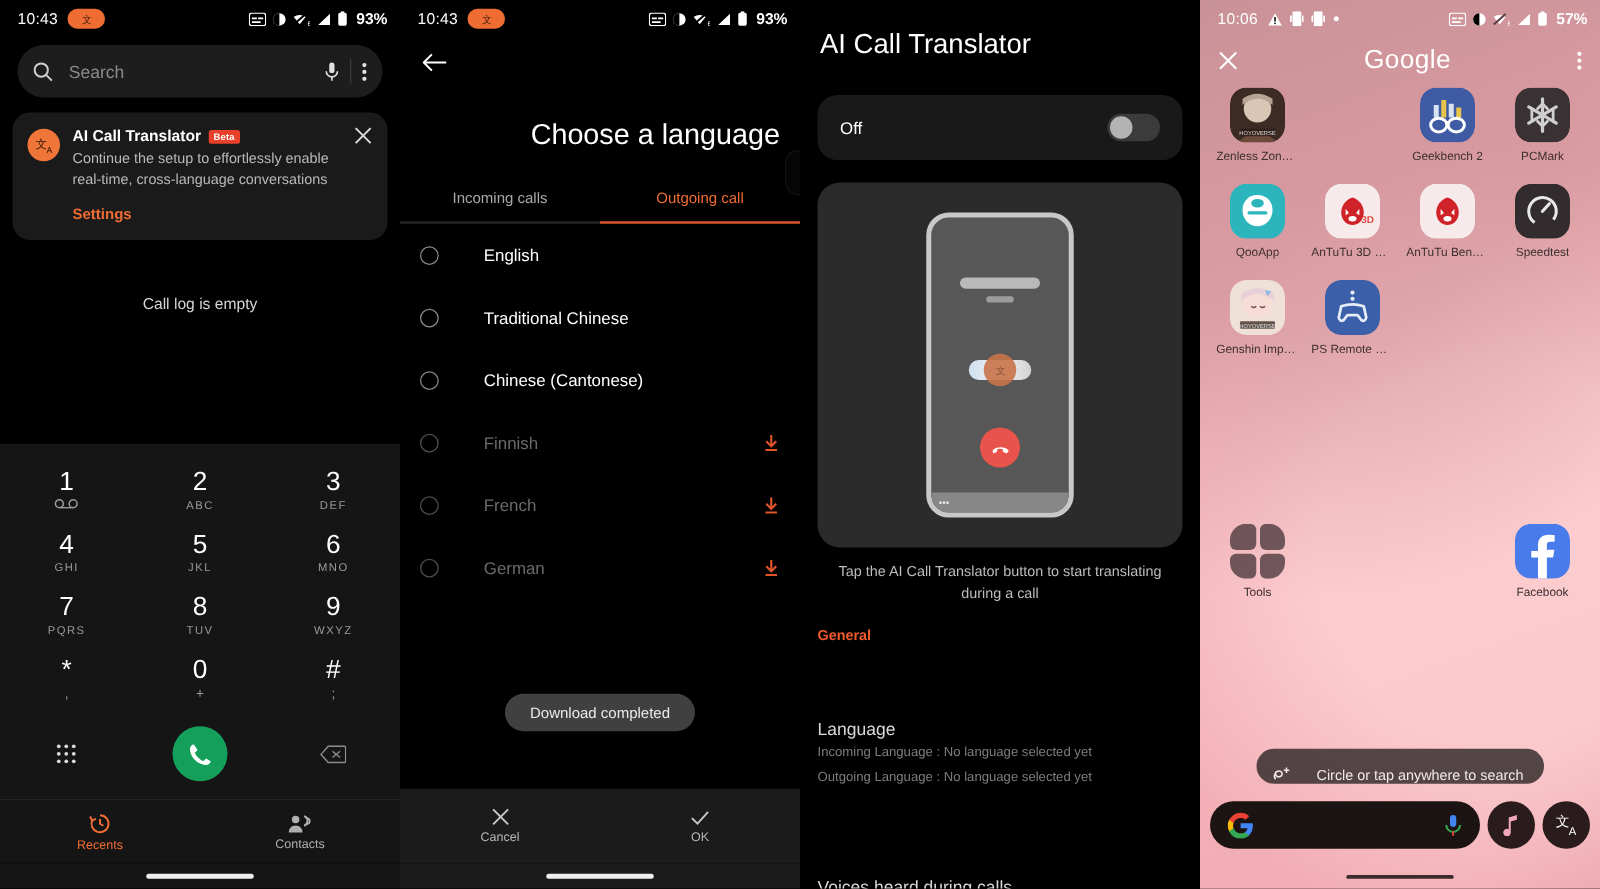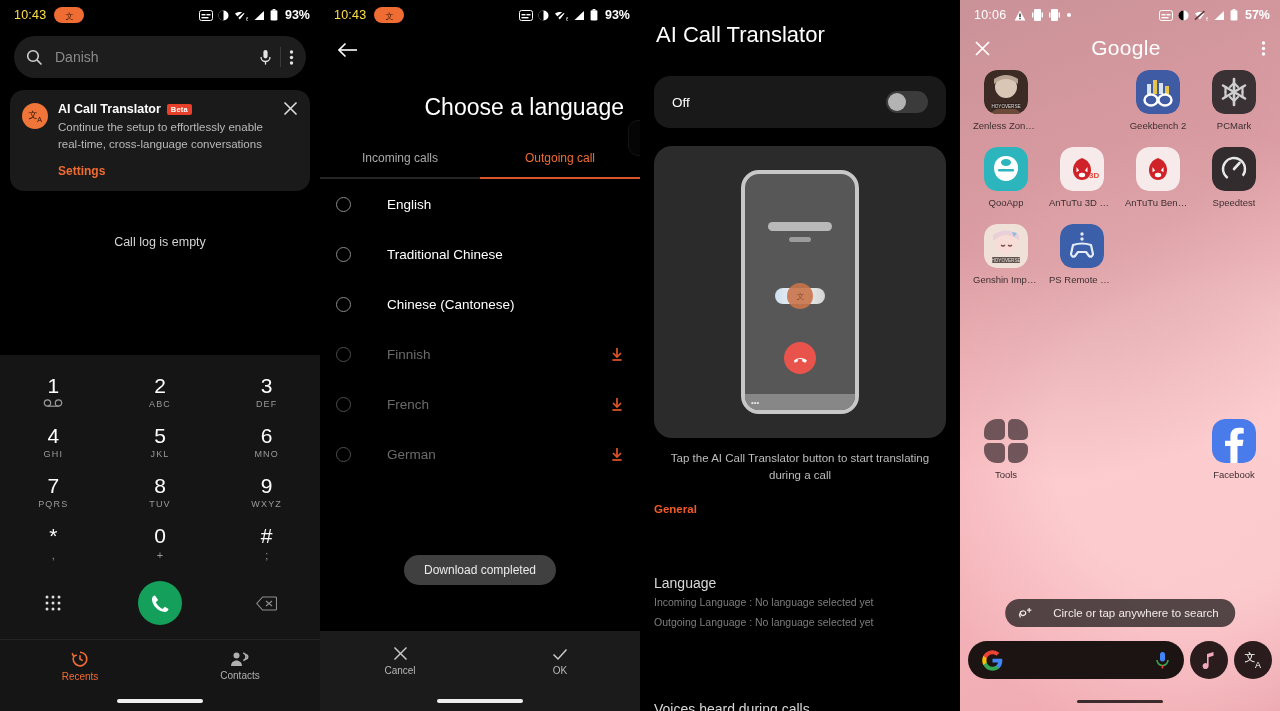--- a/index.html
+++ b/index.html
@@ -10,21 +10,21 @@
     overflow: hidden;
   }
   .screens { display: flex; width: 1280px; height: 711px; }
   .panel { width: 320px; height: 711px; position: relative; overflow: hidden; }
 
   
   .statusbar {
     height: 30px; display: flex; align-items: center;
     padding: 0 10px 0 14px; position: relative; z-index: 5;
   }
-  .sb-time { font-size: 12.5px; color: #fde047; font-weight: 500; letter-spacing: .2px; }
+  .sb-time { font-size: 12.5px; color: #ffffff; font-weight: 500; letter-spacing: .2px; }
   .sb-left-icons { display: flex; align-items: center; gap: 6px; margin-left: 8px; }
   .sb-spacer { flex: 1; }
   .sb-right { display: flex; align-items: center; gap: 5px; }
   .sb-batt-pct { font-size: 12.5px; color: #fff; font-weight: 600; margin-left: 2px; }
   .pill-badge {
     background: #ef6c33; border-radius: 9px; width: 30px; height: 16px;
     display: flex; align-items: center; justify-content: center;
   }
   .pill-badge svg { display: block; }
   svg { display: block; }
@@ -176,21 +176,21 @@
              margin-bottom: 16px; cursor: pointer; }
   .appicon { width: 44px; height: 44px; border-radius: 13px; overflow: hidden;
              display: flex; align-items: center; justify-content: center; position: relative; }
   .applabel { font-size: 9.5px; color: #3d2f31; margin-top: 6px; max-width: 66px;
               text-align: center; white-space: nowrap; overflow: hidden; text-overflow: ellipsis; }
   .row-spacer { height: 118px; }
   .appgrid.bottomrow { padding-top: 0; }
   .circle-search {
     position: absolute; left: 50%; transform: translateX(-50%); bottom: 84px;
     background: rgba(48,40,40,.82); border-radius: 18px; height: 28px;
-    display: flex; align-items: center; gap: 20px; padding: 0 16px 0 12px; white-space: nowrap;
+    display: flex; align-items: flex-end; gap: 20px; padding: 0 16px 0 12px; white-space: nowrap;
   }
   .circle-search .cs-label { font-size: 11.5px; color: #f2eaea; }
   .dock { position: absolute; left: 8px; right: 8px; bottom: 32px;
           display: flex; align-items: center; gap: 6px; }
   .dock-search { flex: 1; height: 38px; border-radius: 19px; background: #1c1413;
                  display: flex; align-items: center; justify-content: space-between; padding: 0 14px; }
   .dock-round { width: 38px; height: 38px; border-radius: 50%; background: #2a1c1c;
                 display: flex; align-items: center; justify-content: center; }
   .p4-gesture { position: absolute; bottom: 8px; left: 0; right: 0;
                 display: flex; align-items: center; justify-content: center; }
@@ -253,21 +253,21 @@
       </span>
     </div>
 
     <div class="search-bar">
       <span>
         <svg width="17" height="17" viewBox="0 0 17 17">
             <circle cx="7" cy="7" r="5.3" fill="none" stroke="#cfcfcf" stroke-width="1.6"></circle>
             <line x1="10.9" y1="10.9" x2="15.5" y2="15.5" stroke="#cfcfcf" stroke-width="1.6"></line>
           </svg>
       </span>
-      <span class="sp">Danish</span>
+      <span class="sp">Search</span>
       <span>
         <svg width="13" height="17" viewBox="0 0 13 17">
             <rect x="4.4" y="1" width="4.2" height="8.4" rx="2.1" fill="#e2e2e2"></rect>
             <path d="M2 8 a4.5 4.5 0 0 0 9 0" fill="none" stroke="#e2e2e2" stroke-width="1.3"></path>
             <line x1="6.5" y1="12.4" x2="6.5" y2="15.6" stroke="#e2e2e2" stroke-width="1.3"></line>
           </svg>
       </span>
       <span class="vdiv"></span>
       <span>
         <svg width="5" height="17" viewBox="0 0 5 17">

